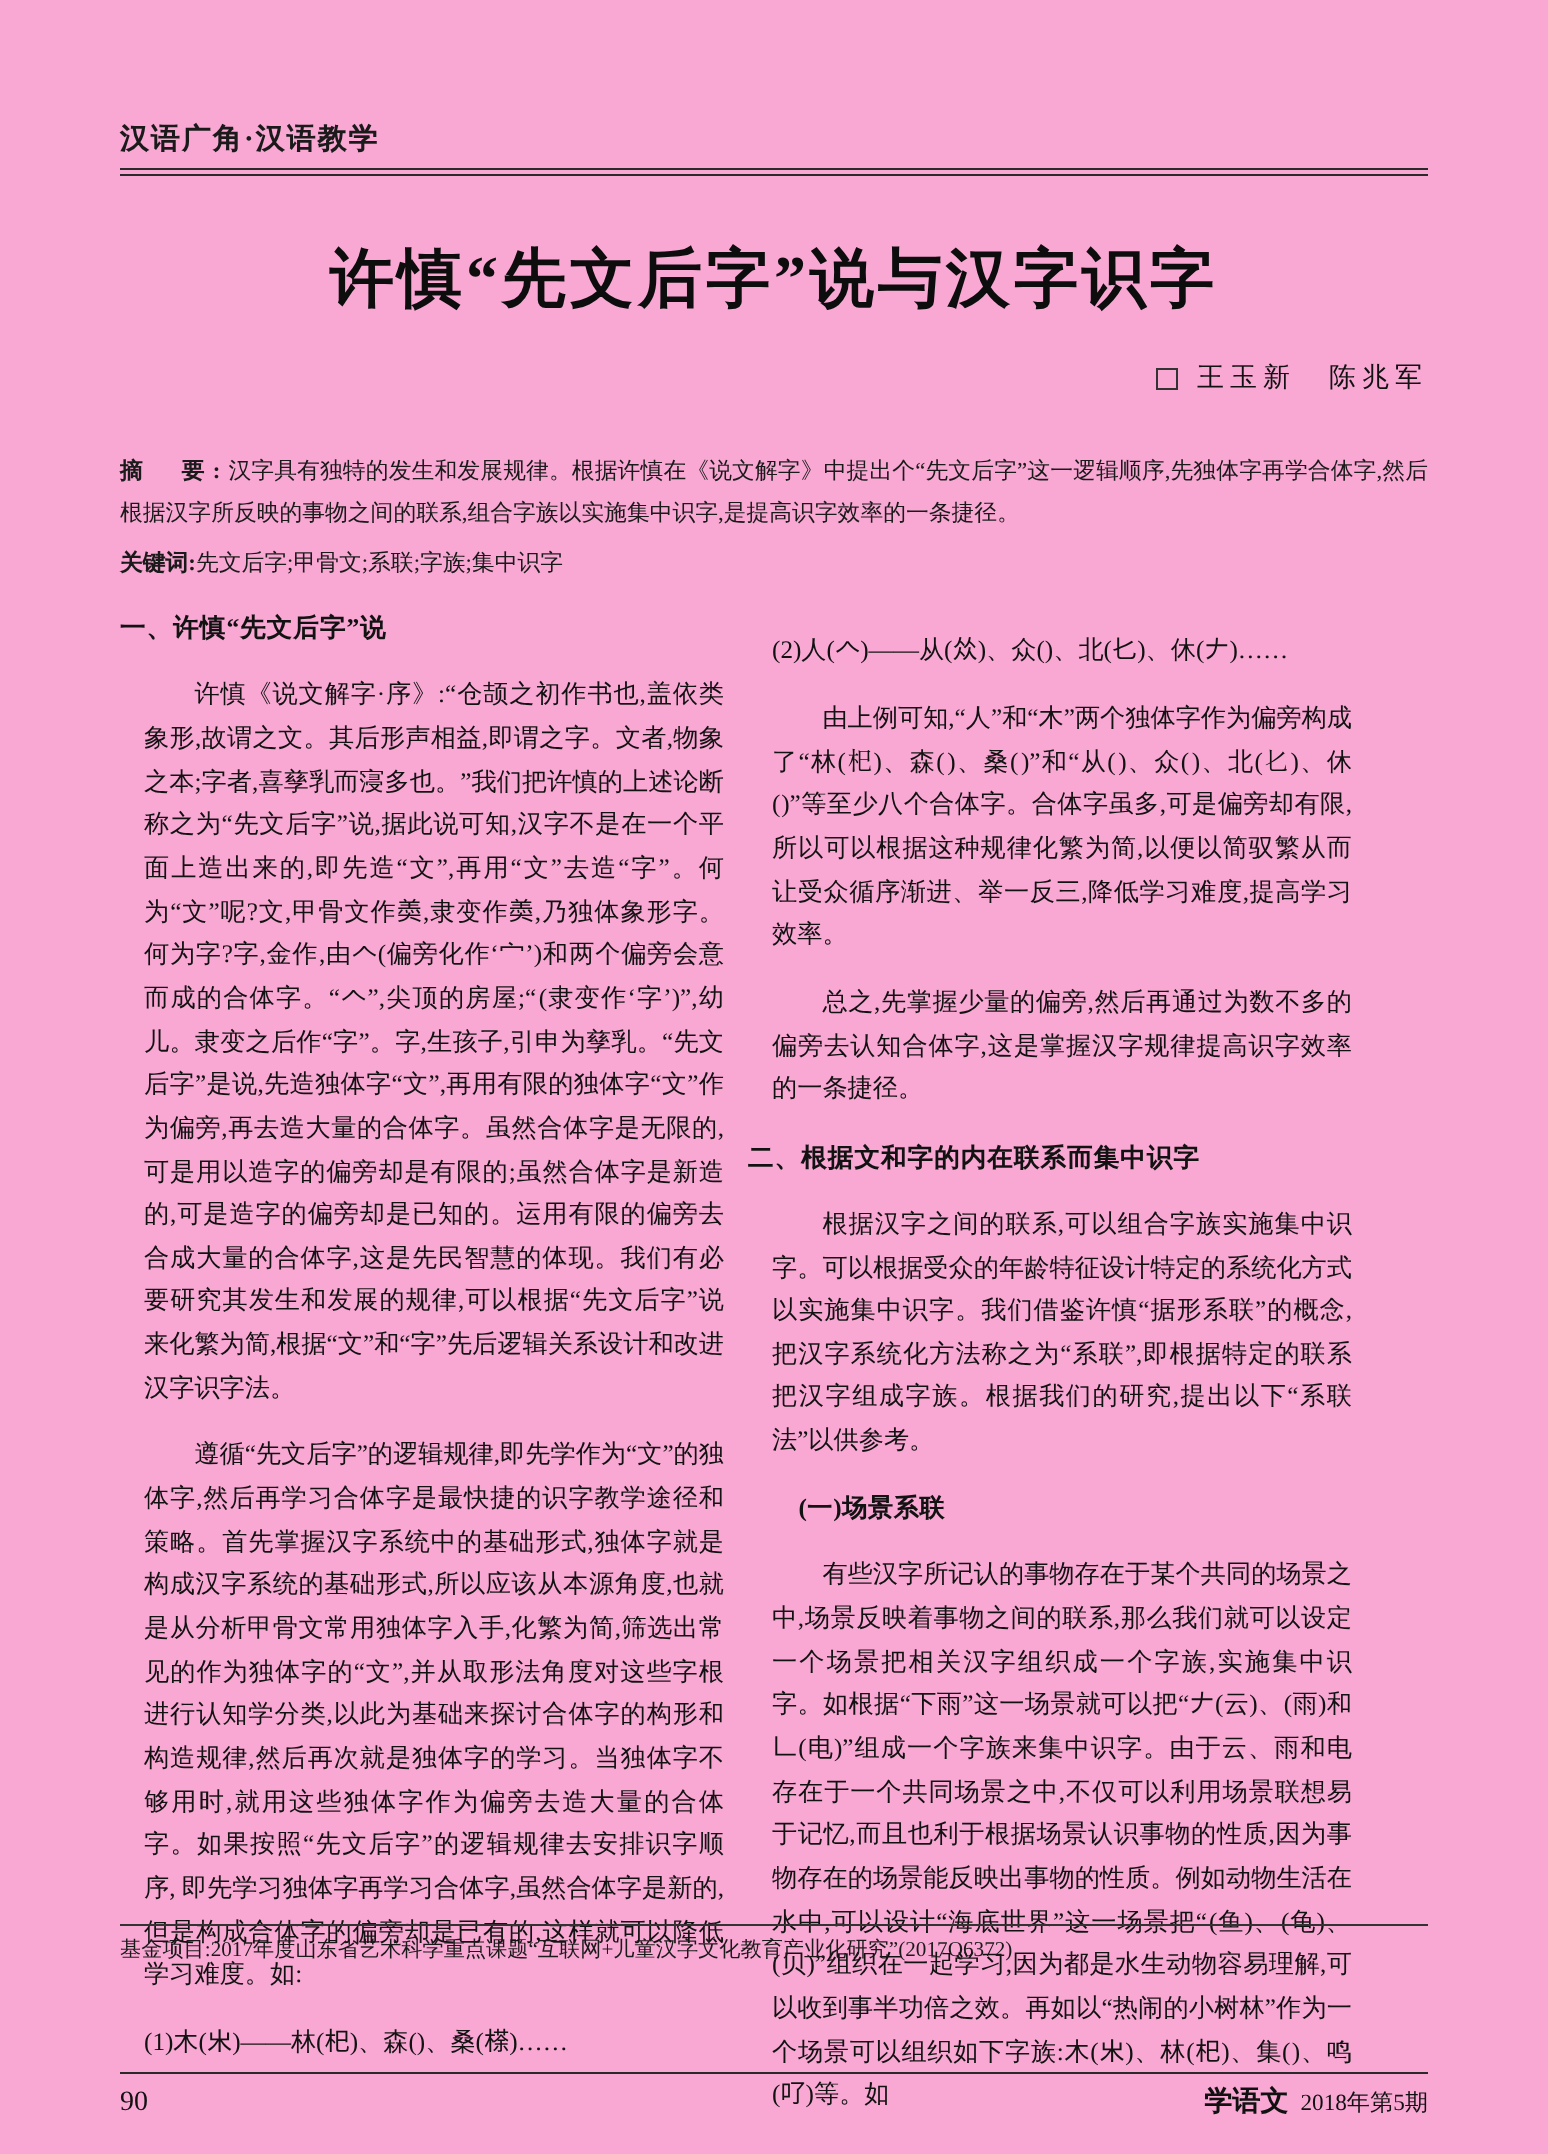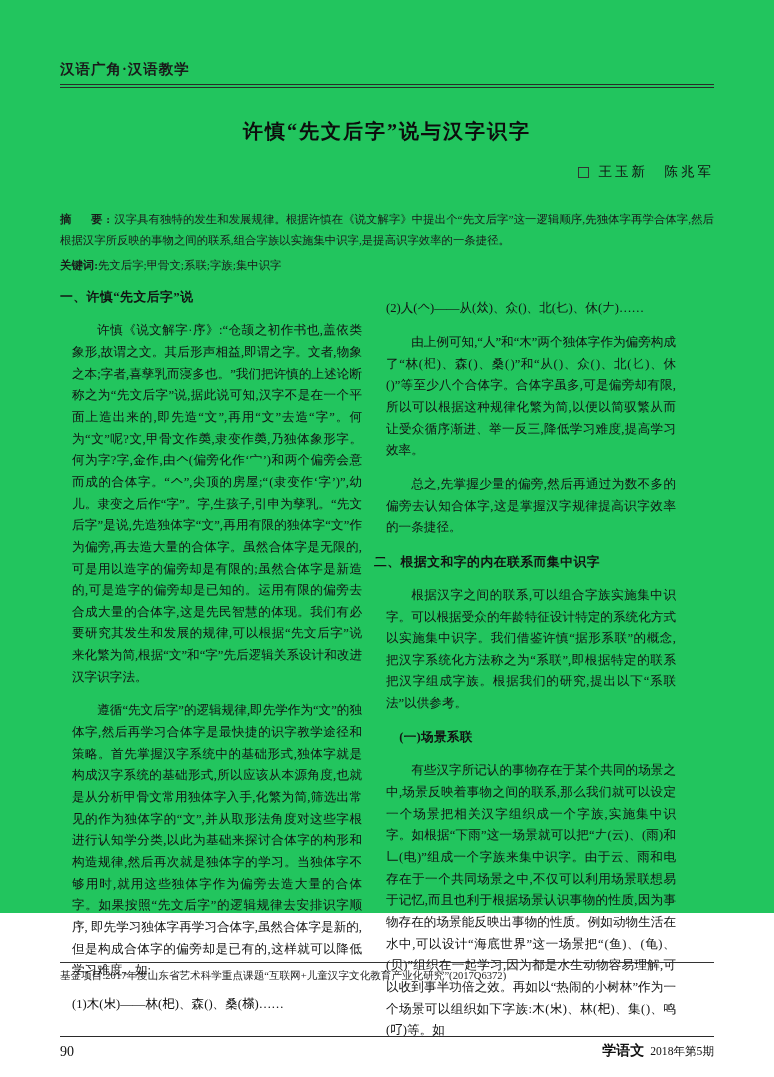--- a/index.html
+++ b/index.html
@@ -12,22 +12,22 @@
     height: 1077px;
     font-family: "Liberation Serif", serif;
     color: #111;
     position: relative;
     overflow: hidden;
   }
   .page {
     position: absolute;
     left: 0; top: 0;
     width: 774px;
-    height: 913px;
-    background: #22c55e;
+    height: 1077px;
+    background: #f9a8d4;
   }
   .content {
     position: absolute;
     left: 60px;
     top: 60px;
     width: 654px;
   }
   
   .runhead {
     font-family: "Liberation Serif", serif;
@@ -43,21 +43,21 @@
     margin-bottom: 2px;
   }
   .runhead-rule2 {
     border-bottom: 0.8px solid #2a2a2a;
     width: 100%;
     margin-bottom: 30px;
   }
   
   .title {
     text-align: center;
-    font-size: 20px;
+    font-size: 32px;
     font-weight: bold;
     letter-spacing: 2px;
     font-family: "Liberation Serif", serif;
     margin: 14px 0 18px 0;
     color: #0d0d0d;
   }
   .authors {
     text-align: right;
     font-size: 13.5px;
     letter-spacing: 3px;

